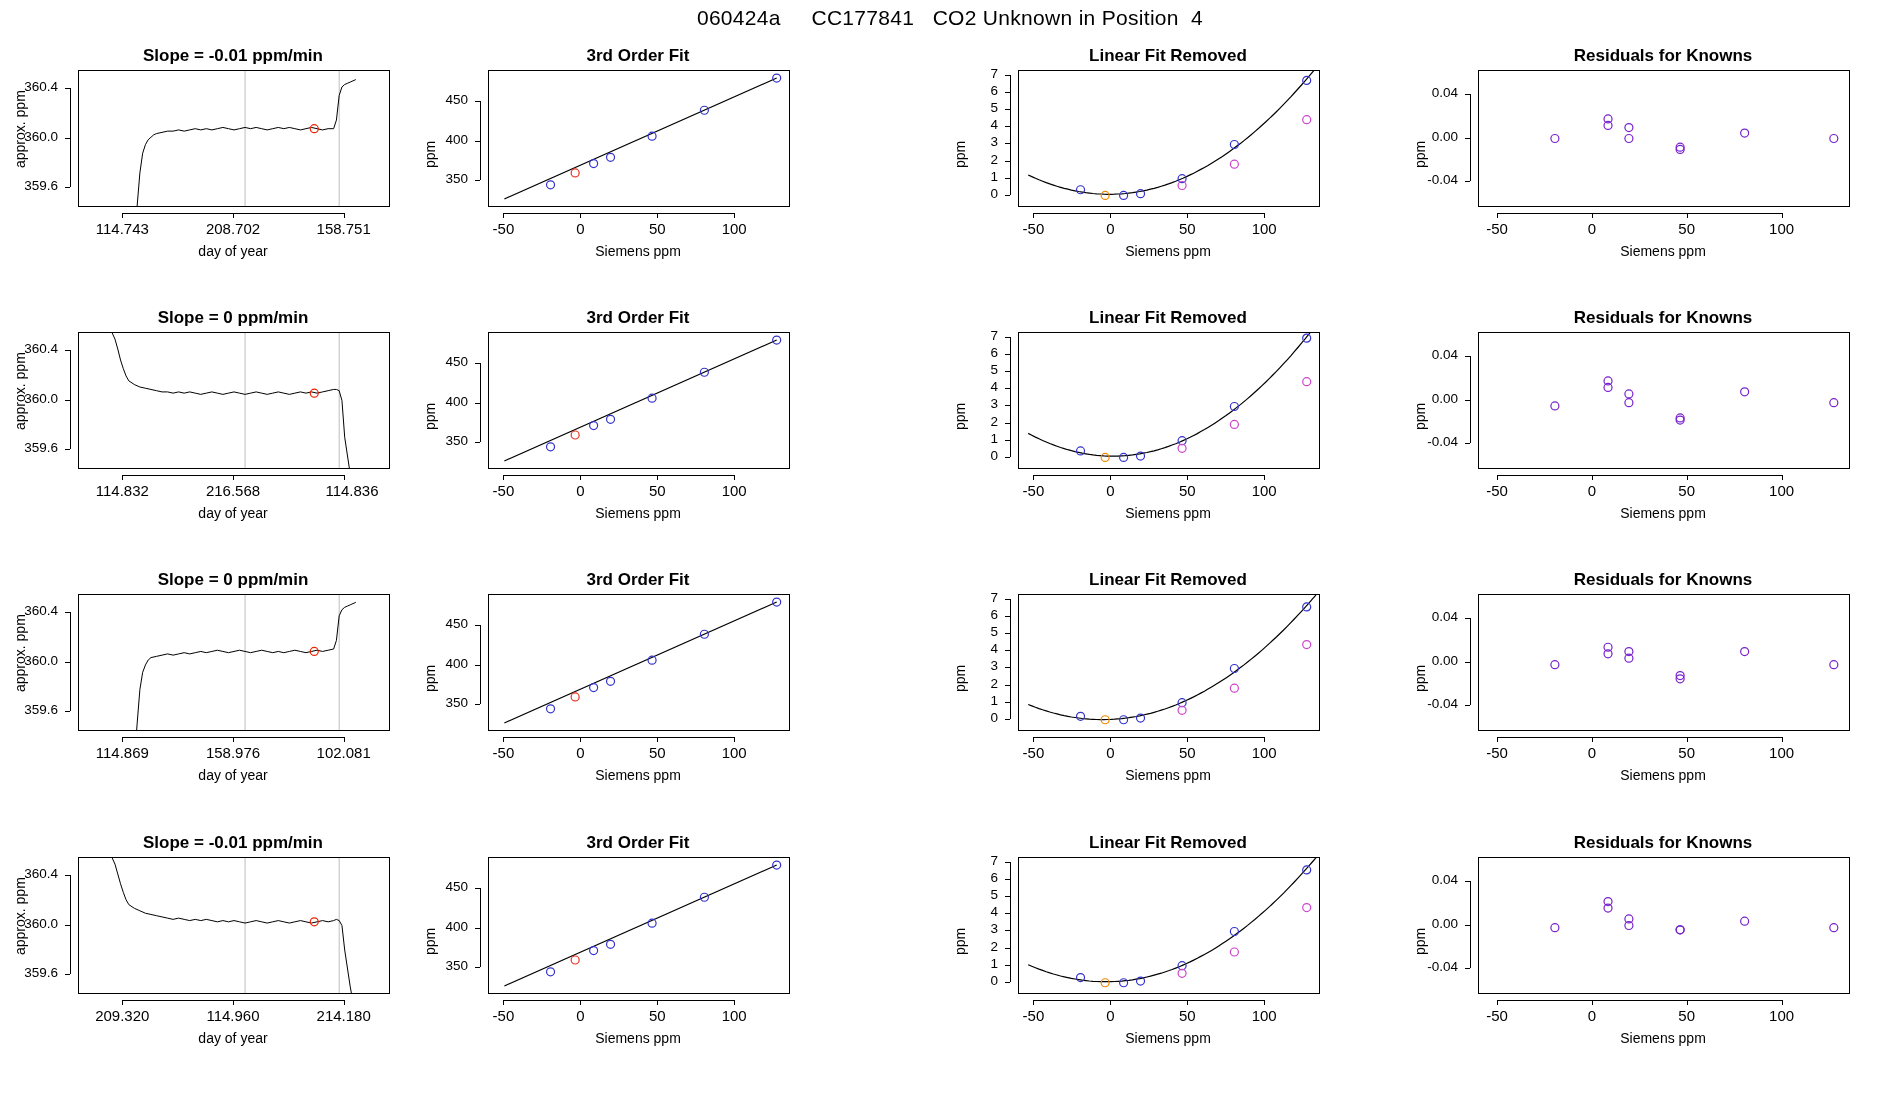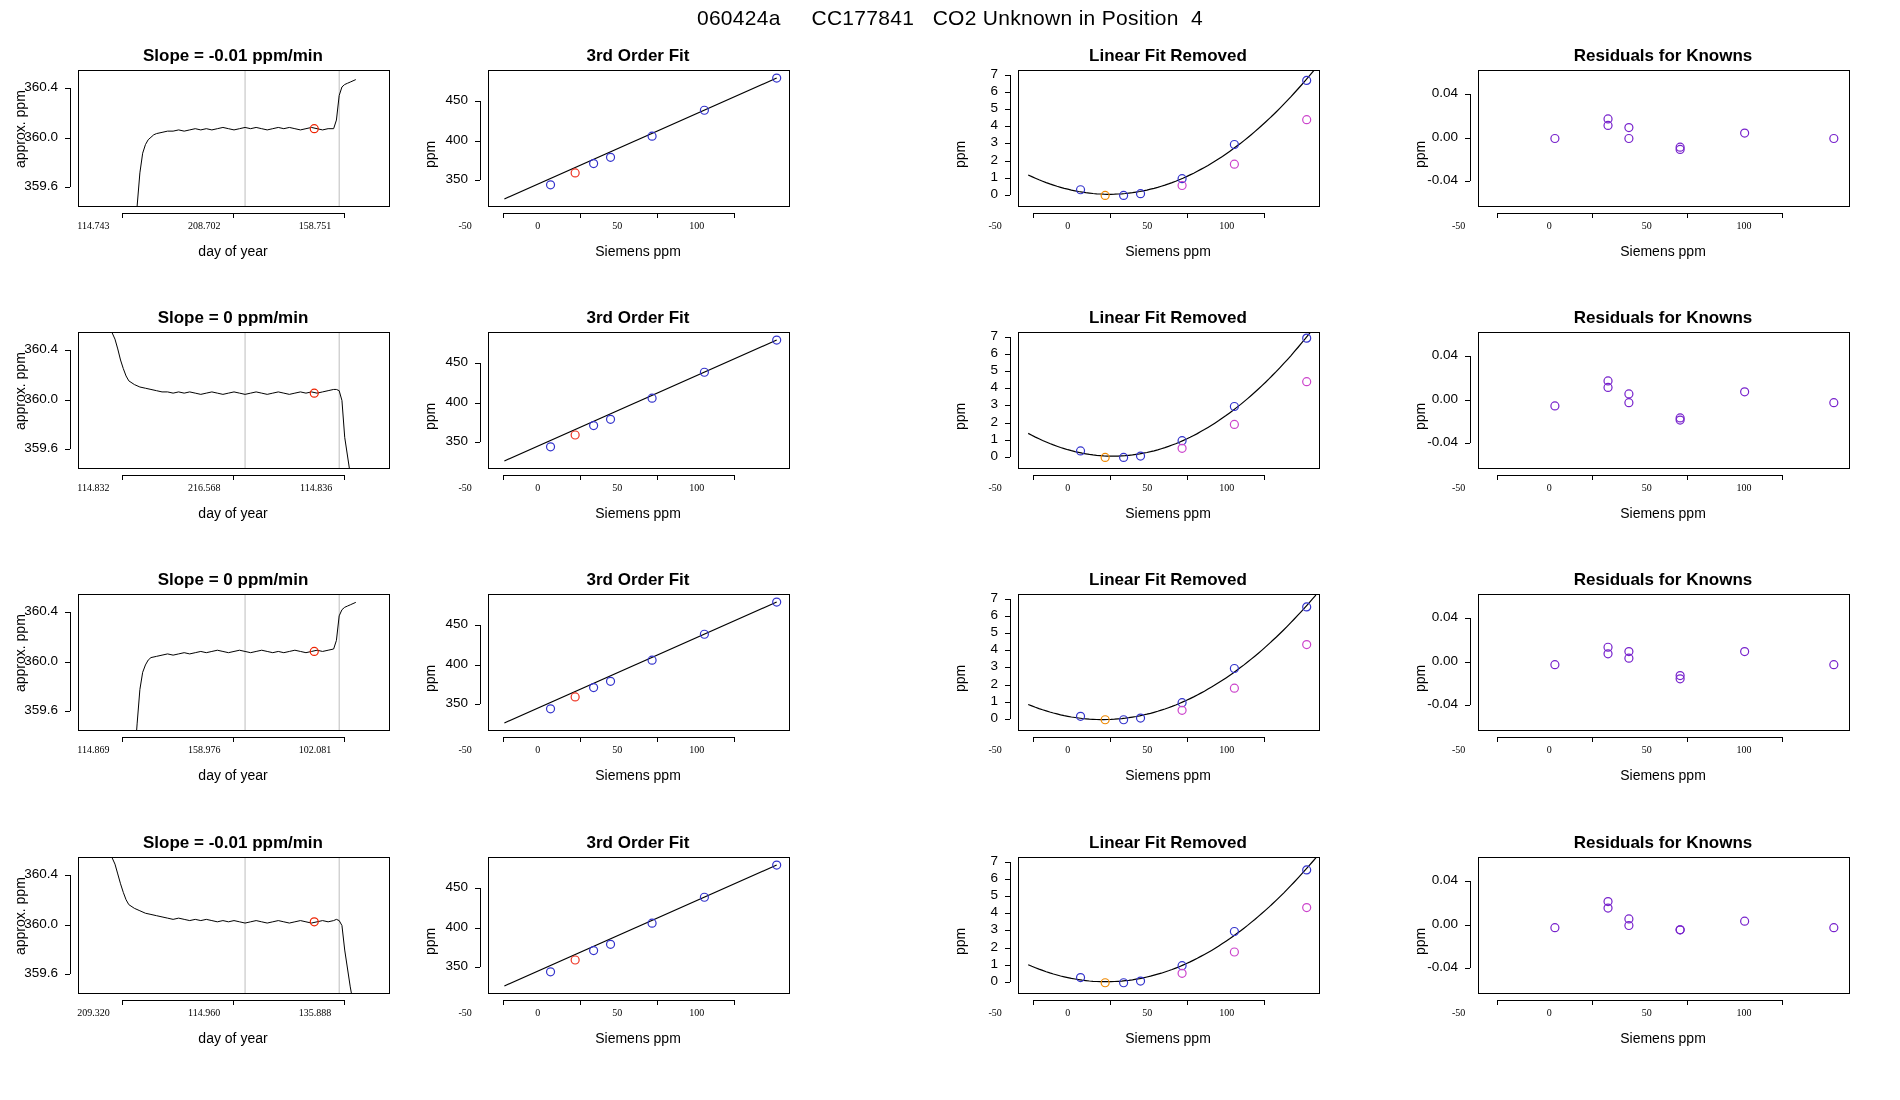--- a/index.html
+++ b/index.html
@@ -5,21 +5,21 @@
   html,body{margin:0;padding:0;background:#ffffff;}
   body{width:1900px;height:1100px;font-family:"Liberation Sans",sans-serif;color:#000;overflow:hidden;}
   #page{position:relative;width:1900px;height:1100px;}
   .main-title{position:absolute;top:6px;left:0;width:1900px;text-align:center;font-size:21px;letter-spacing:.3px;}
   .main-title span{white-space:pre;}
   .panel{position:absolute;}
   .panel-title{position:absolute;top:0;left:0;width:100%;text-align:center;font-weight:bold;font-size:17px;}
   .plotbox{position:absolute;border:1px solid #000;background:#fff;overflow:hidden;}
   .ylab{position:absolute;font-size:14px;transform:rotate(-90deg);transform-origin:left top;white-space:nowrap;}
   .xlab{position:absolute;font-size:14px;text-align:center;white-space:nowrap;}
-  .tick-x{position:absolute;font-size:10px;white-space:nowrap;font-family:Liberation Serif, serif;}
+  .tick-x{position:absolute;font-size:15px;text-align:center;white-space:nowrap;}
   .tick-y{position:absolute;font-size:13.5px;text-align:right;white-space:nowrap;}
   .axisline{position:absolute;background:#000;}
   svg{display:block;}
 </style>
 </head>
 <body>
 
 <div id="page">
   <div class="main-title"><span>060424a     CC177841   CO2 Unknown in Position  4</span></div>
   <div id="panels">
@@ -172,21 +172,21 @@
             <path d="M33.21 0.00 L35.98 6.14 L38.75 15.95 L41.52 27.00 L44.29 35.59 L47.05 42.95 L49.82 47.86 L55.36 51.55 L60.89 54.00 L66.43 55.23 L71.96 56.45 L77.50 57.68 L83.04 58.91 L88.57 58.91 L94.11 60.14 L99.64 58.91 L105.18 60.14 L110.71 58.91 L116.25 60.14 L121.79 61.36 L127.32 60.14 L132.86 58.91 L138.39 60.14 L143.93 61.36 L149.46 60.14 L155.00 58.91 L160.54 60.14 L166.07 61.36 L171.61 60.14 L177.14 58.91 L182.68 60.14 L188.21 61.36 L193.75 60.14 L199.29 58.91 L204.82 60.14 L210.36 61.36 L215.89 60.14 L221.43 58.91 L226.96 60.14 L232.50 58.91 L238.04 60.14 L243.57 58.91 L249.11 57.68 L254.64 56.45 L257.41 56.45 L260.18 57.68 L262.95 67.50 L265.71 104.32 L271.25 141.14 L276.79 165.68 " stroke="#000000" stroke-width="1" fill="none"></path>
             <circle cx="235.26785714275178" cy="60.13636363636351" r="4" fill="none" stroke="#ee2200" stroke-width="1.2"></circle>
           </svg>
         </div>
         <div class="axisline" style="left: 44.2857px; top: 167px; width: 221.429px; height: 1px;"></div>
         <div class="axisline" style="left: 44.2857px; top: 167px; width: 1px; height: 5px;"></div>
         <div class="tick-x" style="left: -0.714286px; top: 174px; width: 90px;">114.832</div>
         <div class="axisline" style="left: 155px; top: 167px; width: 1px; height: 5px;"></div>
         <div class="tick-x" style="left: 110px; top: 174px; width: 90px;">216.568</div>
         <div class="axisline" style="left: 265.714px; top: 167px; width: 1px; height: 5px;"></div>
-        <div class="tick-x" style="left: 222px; top: 174px; width: 90px;">114.836</div>
+        <div class="tick-x" style="left: 229px; top: 174px; width: 90px;">114.836</div>
         <div class="axisline" style="left: -8px; top: 42.4091px; width: 1px; height: 98.1818px;"></div>
         <div class="axisline" style="left: -13px; top: 140.591px; width: 5px; height: 1px;"></div>
         <div class="tick-y" style="left: -80px; top: 131.591px; width: 60px;">359.6</div>
         <div class="axisline" style="left: -13px; top: 91.5px; width: 5px; height: 1px;"></div>
         <div class="tick-y" style="left: -80px; top: 82.5px; width: 60px;">360.0</div>
         <div class="axisline" style="left: -13px; top: 42.4091px; width: 5px; height: 1px;"></div>
         <div class="tick-y" style="left: -80px; top: 33.4091px; width: 60px;">360.4</div>
         <div class="ylab" style="left: -66px; top: 121.5px;">approx. ppm</div>
         <div class="xlab" style="left: 0px; top: 197px; width: 310px;">day of year</div>
       </div>
@@ -452,21 +452,21 @@
             <path d="M33.21 0.00 L35.98 6.14 L38.75 15.95 L41.52 25.77 L44.29 34.36 L47.05 41.73 L49.82 46.64 L55.36 50.32 L60.89 52.77 L66.43 55.23 L71.96 56.45 L77.50 57.68 L83.04 58.91 L88.57 60.14 L94.11 61.36 L99.64 60.14 L105.18 61.36 L110.71 62.59 L116.25 61.36 L121.79 62.59 L127.32 61.36 L132.86 62.59 L138.39 63.82 L143.93 62.59 L149.46 63.82 L155.00 62.59 L160.54 63.82 L166.07 65.05 L171.61 63.82 L177.14 62.59 L182.68 63.82 L188.21 65.05 L193.75 63.82 L199.29 62.59 L204.82 63.82 L210.36 65.05 L215.89 63.82 L221.43 62.59 L226.96 63.82 L232.50 65.05 L238.04 63.82 L243.57 62.59 L249.11 63.82 L254.64 62.59 L257.41 61.36 L260.18 62.59 L262.95 67.50 L265.71 92.05 L271.25 128.86 L276.79 159.55 " stroke="#000000" stroke-width="1" fill="none"></path>
             <circle cx="235.26785714275178" cy="63.81818181818524" r="4" fill="none" stroke="#ee2200" stroke-width="1.2"></circle>
           </svg>
         </div>
         <div class="axisline" style="left: 44.2857px; top: 167px; width: 221.429px; height: 1px;"></div>
         <div class="axisline" style="left: 44.2857px; top: 167px; width: 1px; height: 5px;"></div>
         <div class="tick-x" style="left: -0.714286px; top: 174px; width: 90px;">209.320</div>
         <div class="axisline" style="left: 155px; top: 167px; width: 1px; height: 5px;"></div>
         <div class="tick-x" style="left: 110px; top: 174px; width: 90px;">114.960</div>
         <div class="axisline" style="left: 265.714px; top: 167px; width: 1px; height: 5px;"></div>
-        <div class="tick-x" style="left: 220.714px; top: 174px; width: 90px;">135.888</div>
+        <div class="tick-x" style="left: 220.714px; top: 174px; width: 90px;">214.180</div>
         <div class="axisline" style="left: -8px; top: 42.4091px; width: 1px; height: 98.1818px;"></div>
         <div class="axisline" style="left: -13px; top: 140.591px; width: 5px; height: 1px;"></div>
         <div class="tick-y" style="left: -80px; top: 131.591px; width: 60px;">359.6</div>
         <div class="axisline" style="left: -13px; top: 91.5px; width: 5px; height: 1px;"></div>
         <div class="tick-y" style="left: -80px; top: 82.5px; width: 60px;">360.0</div>
         <div class="axisline" style="left: -13px; top: 42.4091px; width: 5px; height: 1px;"></div>
         <div class="tick-y" style="left: -80px; top: 33.4091px; width: 60px;">360.4</div>
         <div class="ylab" style="left: -66px; top: 121.5px;">approx. ppm</div>
         <div class="xlab" style="left: 0px; top: 197px; width: 310px;">day of year</div>
       </div>

